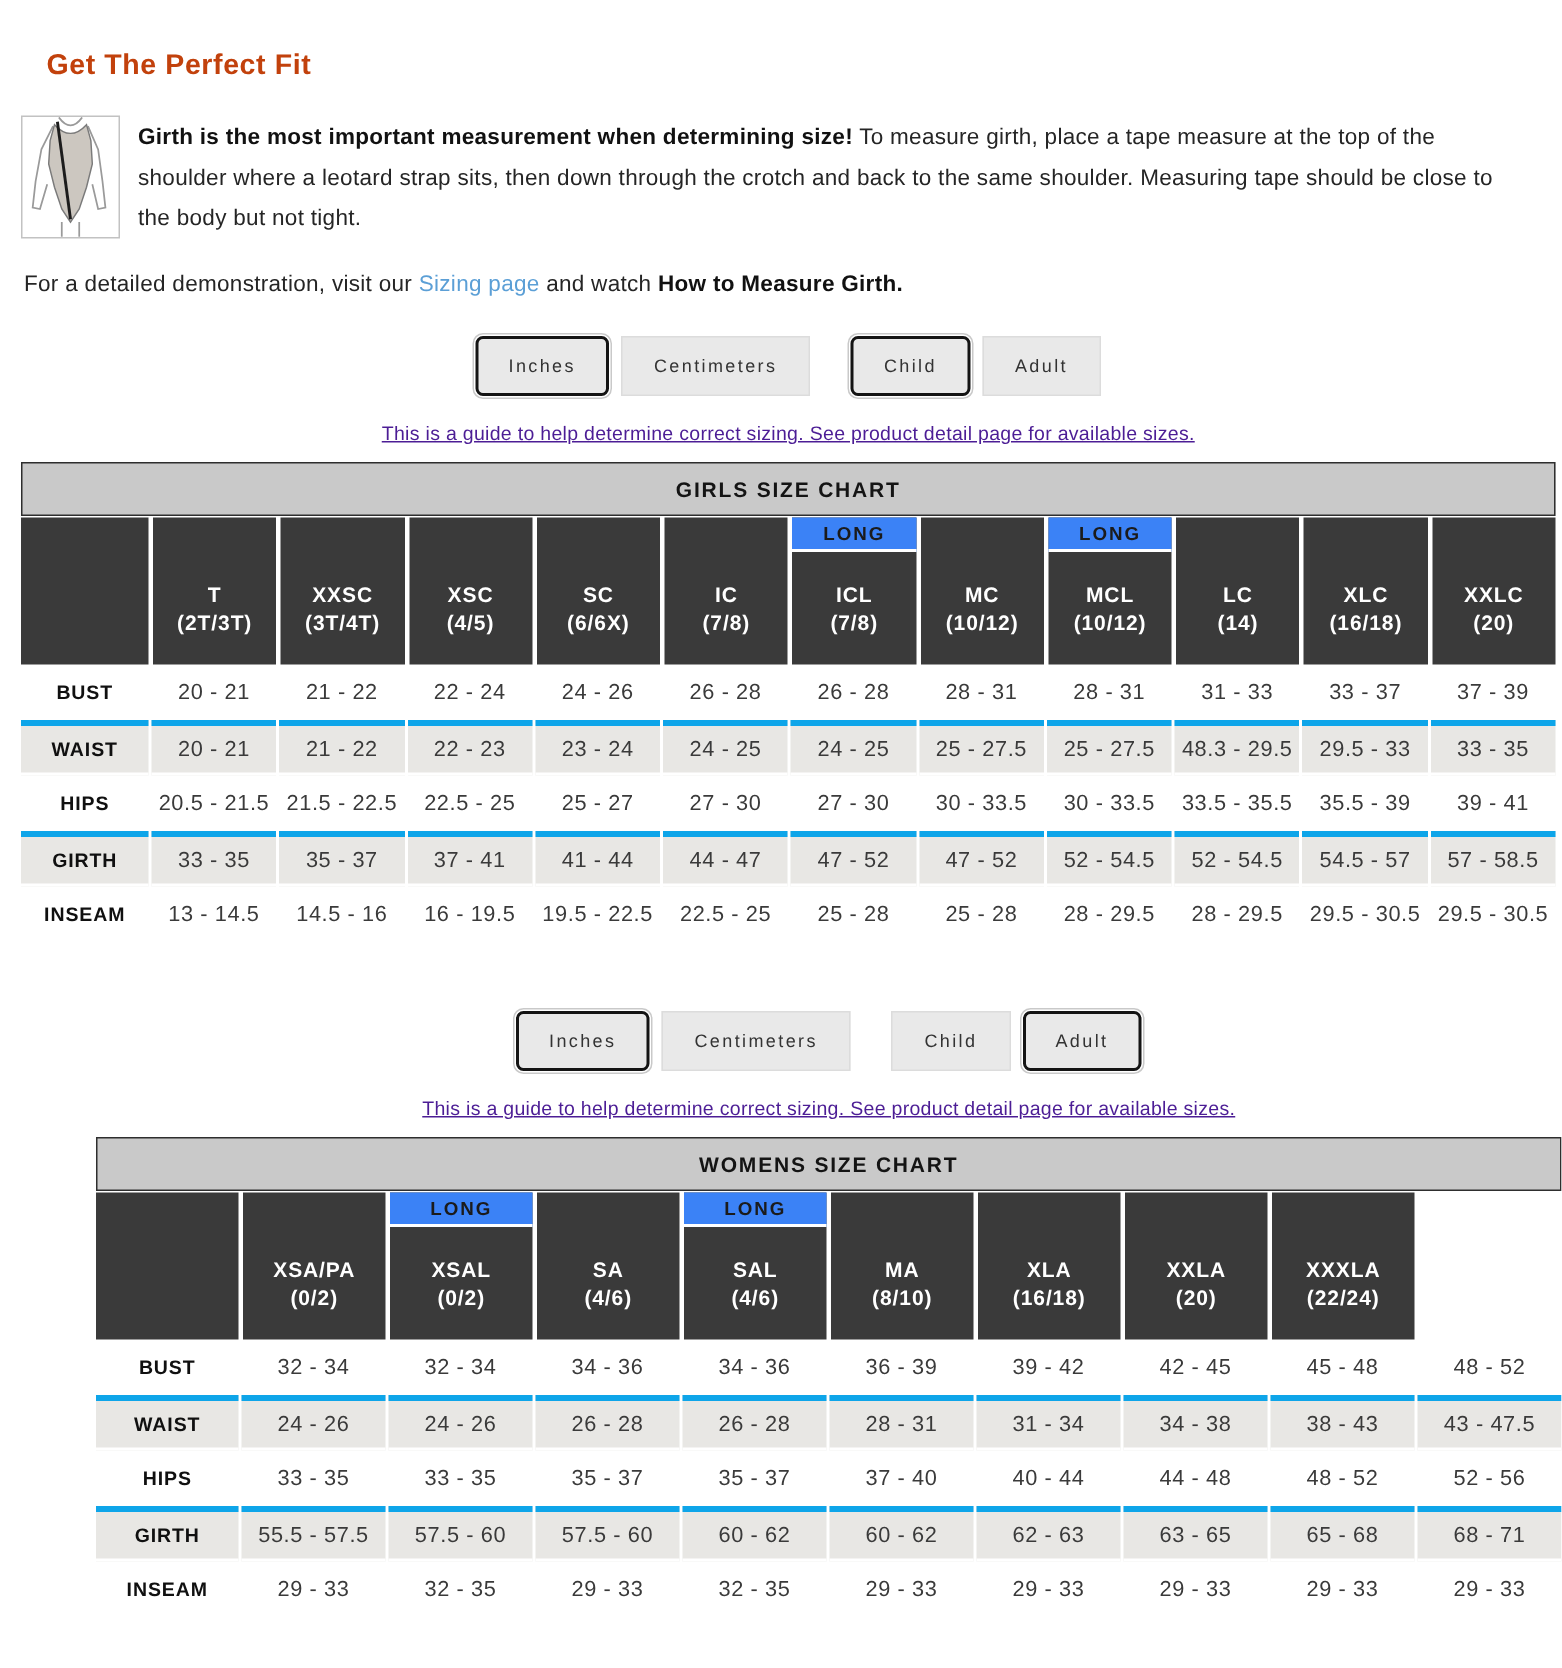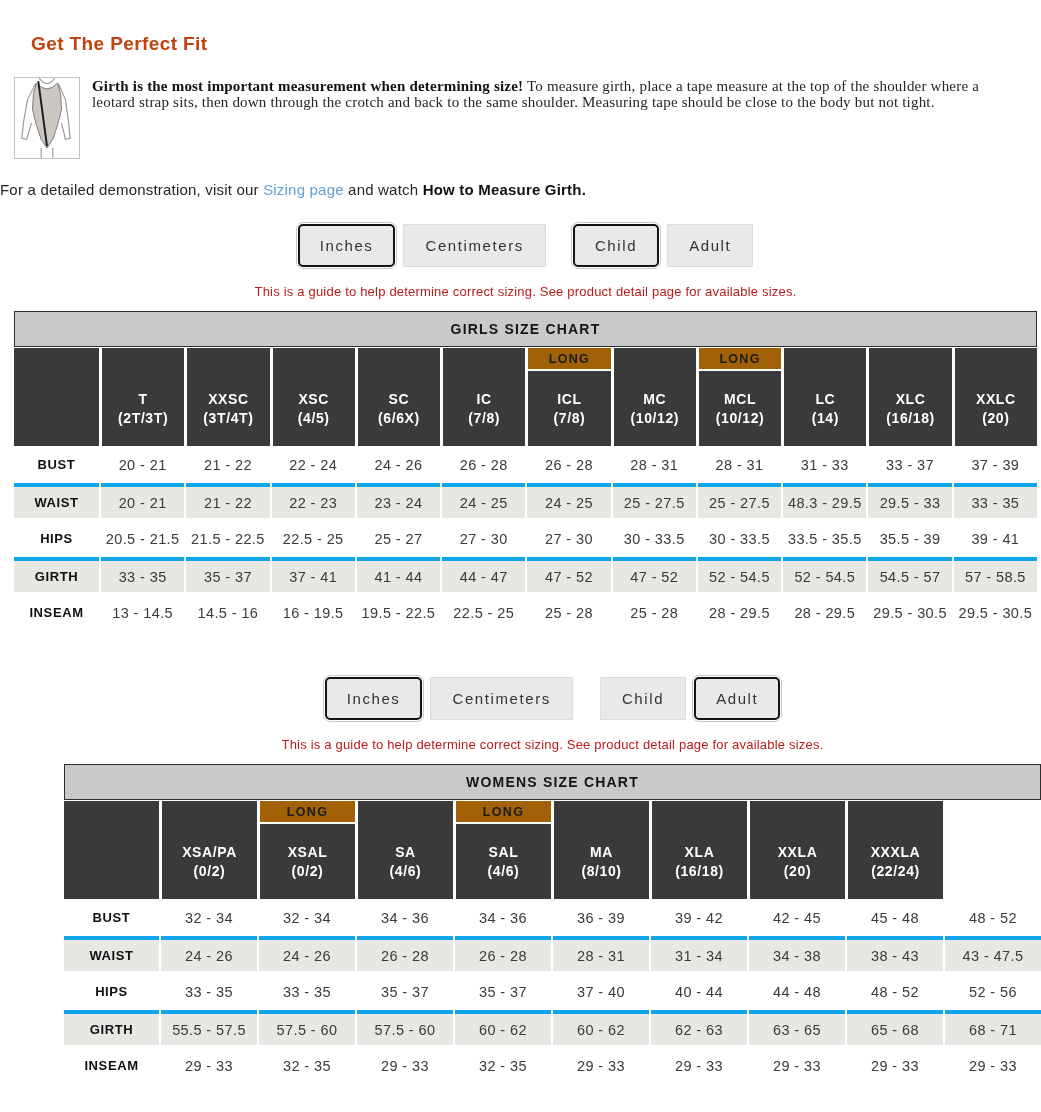--- a/index.html
+++ b/index.html
@@ -5,54 +5,54 @@
   * { box-sizing: border-box; margin: 0; padding: 0; }
   html, body { width: 1041px; height: 1112px; background: #ffffff; overflow: hidden; }
   body { font-family: "Liberation Sans", sans-serif; color: #222; }
   .page { position: relative; width: 1041px; height: 1112px; }
 
   
   .page-title { margin: 33px 0 0 31px; font-size: 19px; font-weight: 600; letter-spacing: .4px; color: #c2410c; }
   .intro { display: flex; gap: 12px; margin: 22px 30px 0 14px; align-items: flex-start; }
   .figure-box { flex: 0 0 auto; width: 66px; height: 82px; border: 1px solid #c2c2c2; background: #fff; }
   .figure-box svg { display: block; width: 100%; height: 100%; }
-  .intro-text { font-size: 15px; line-height: 16px; color: #252525; letter-spacing: .2px; max-width: 950px; padding-top: 1px; font-family: Liberation Serif, serif; }
+  .intro-text { font-size: 15px; line-height: 27px; color: #252525; letter-spacing: .2px; max-width: 950px; padding-top: 1px; }
   .intro-text b { color: #111; }
-  .demo-line { margin: 22px 0 0 0; font-size: 15px; letter-spacing: .2px; color: #252525; }
+  .demo-line { margin: 22px 0 0 16px; font-size: 15px; letter-spacing: .2px; color: #252525; }
   .demo-line a { text-decoration: none; cursor: pointer; }
   .demo-line b { color: #111; }
 
   
   .toggle-row { display: flex; justify-content: center; align-items: center; gap: 27px; }
   .toggle-row-1 { width: 1023px; margin: 26px 0 0 14px; }
   .toggle-row-2 { width: 977px; margin: 46px 0 0 64px; }
   .btn-group { display: flex; gap: 8px; }
-  .btn { font-family: inherit; font-size: 15px; letter-spacing: 1.6px; color: #333;
+  .btn { font-family: inherit; font-size: 12px; letter-spacing: 1.6px; color: #333;
          background: #e9e9e9; border: 1px solid #dcdcdc; padding: 12px 21px; cursor: pointer; }
   .btn.active { border: 2px solid #141414; border-radius: 5px; padding: 11px 20px;
                 outline: 1px solid #c9c9c9; outline-offset: 1px; }
 
-  .guide-note { text-align: center; font-size: 13px; letter-spacing: .2px; color: #b91c1c; }
+  .guide-note { text-align: center; font-size: 13px; letter-spacing: .2px; color: #4c1d95; text-decoration: underline; }
   .guide-note-1 { width: 1023px; margin: 17px 0 0 14px; }
   .guide-note-2 { width: 977px; margin: 17px 0 0 64px; }
 
   
   .chart { margin-top: 12px; }
   .chart-girls { width: 1023px; margin-left: 14px; }
   .chart-womens { width: 977px; margin-left: 64px; }
 
   .chart-title { height: 36px; background: #c9c9c9; border: 1px solid #2e2e2e;
                  display: flex; align-items: center; justify-content: center;
                  font-size: 14px; font-weight: bold; letter-spacing: 1.2px; color: #141414; }
   .chart-grid-header { display: grid; column-gap: 3px; height: 98px; margin-top: 1px; }
   .chart-head-cell { position: relative; background: #3a3a3a; color: #fff;
                      display: flex; flex-direction: column; justify-content: center; align-items: center;
                      padding-top: 24px; }
   .head-name, .head-size { font-weight: bold; font-size: 14px; letter-spacing: .6px; line-height: 19px; }
-  .long-badge { position: absolute; top: 0; left: 0; right: 0; height: 23px; background: #a16207;
+  .long-badge { position: absolute; top: 0; left: 0; right: 0; height: 23px; background: #3b82f6;
                 border-bottom: 2px solid #fff; color: #1b1b1b; display: flex; align-items: center;
                 justify-content: center; font-size: 12.5px; font-weight: bold; letter-spacing: 1.3px; }
 
   .chart-row { display: grid; column-gap: 2px; height: 37px; }
   .chart-row .cell { display: flex; align-items: center; justify-content: center;
                      font-size: 14.5px; color: #3a3a3a; letter-spacing: .4px; }
   .chart-row.striped .cell { background: #e8e7e4; border-top: 4px solid #0ea5e9; border-bottom: 2px solid #fff; }
   .chart-row .row-label { font-weight: bold; font-size: 13px; letter-spacing: .6px; color: #101010; }
 </style>
 </head>

